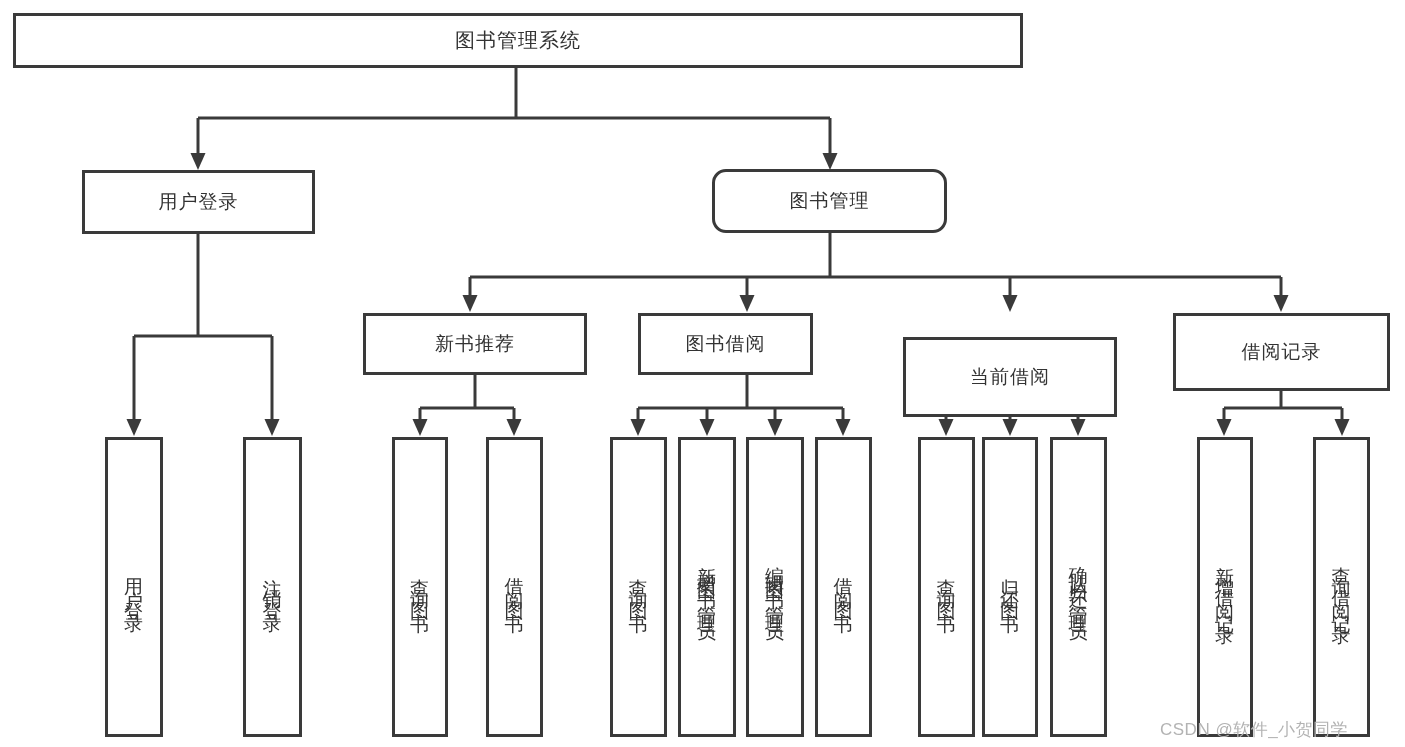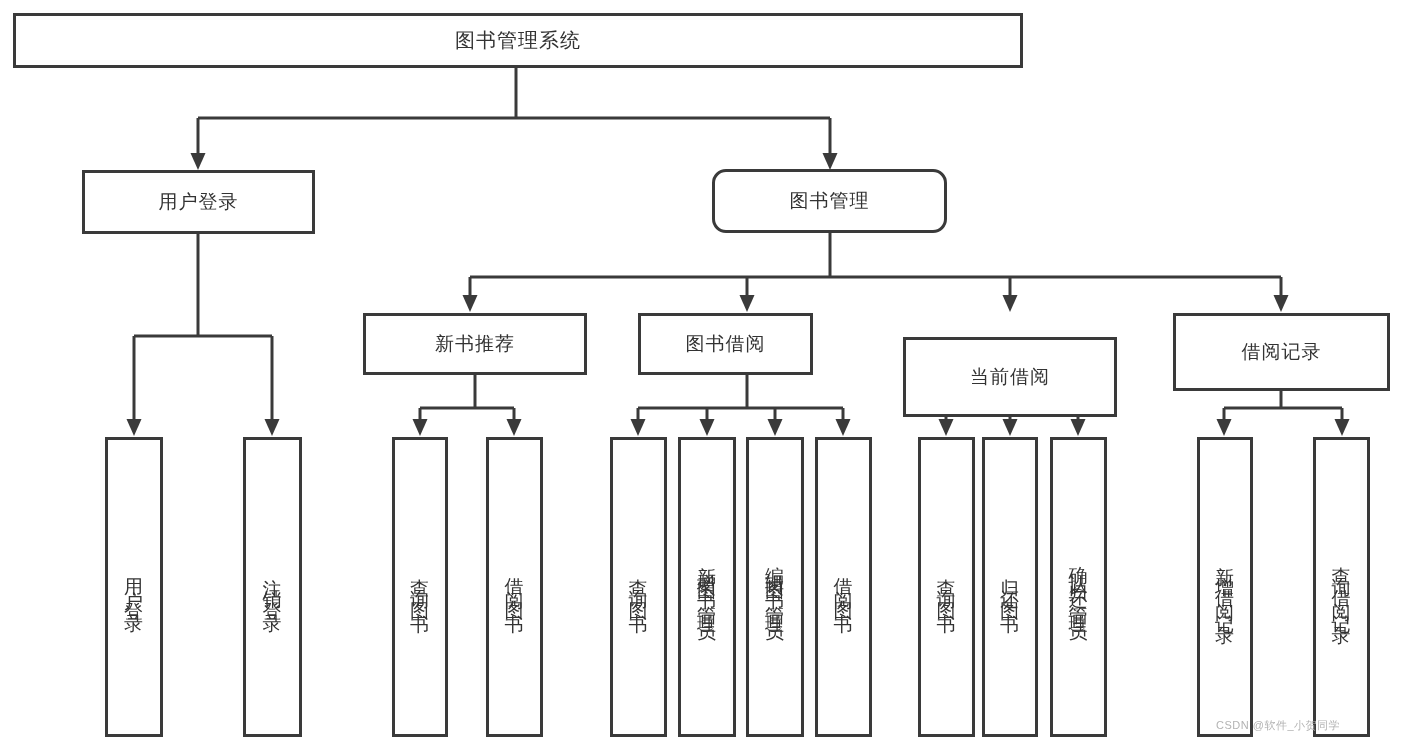--- a/index.html
+++ b/index.html
@@ -30,22 +30,22 @@
     text-orientation:mixed;
     font-size:19px;
     letter-spacing:12px;
     color:#333333;
     line-height:1;
     white-space:nowrap;
   }
   .v-label.long{letter-spacing:8px;}
   #watermark{
     position:absolute;
-    left:1216px;top:718px;
-    font-size:11px;
+    left:1160px;top:718px;
+    font-size:17px;
     color:#b3b3b3;
     letter-spacing:0.5px;
     z-index:3;
     white-space:nowrap;
   }
 </style>
 </head>
 <body>
 
 <div id="canvas">

